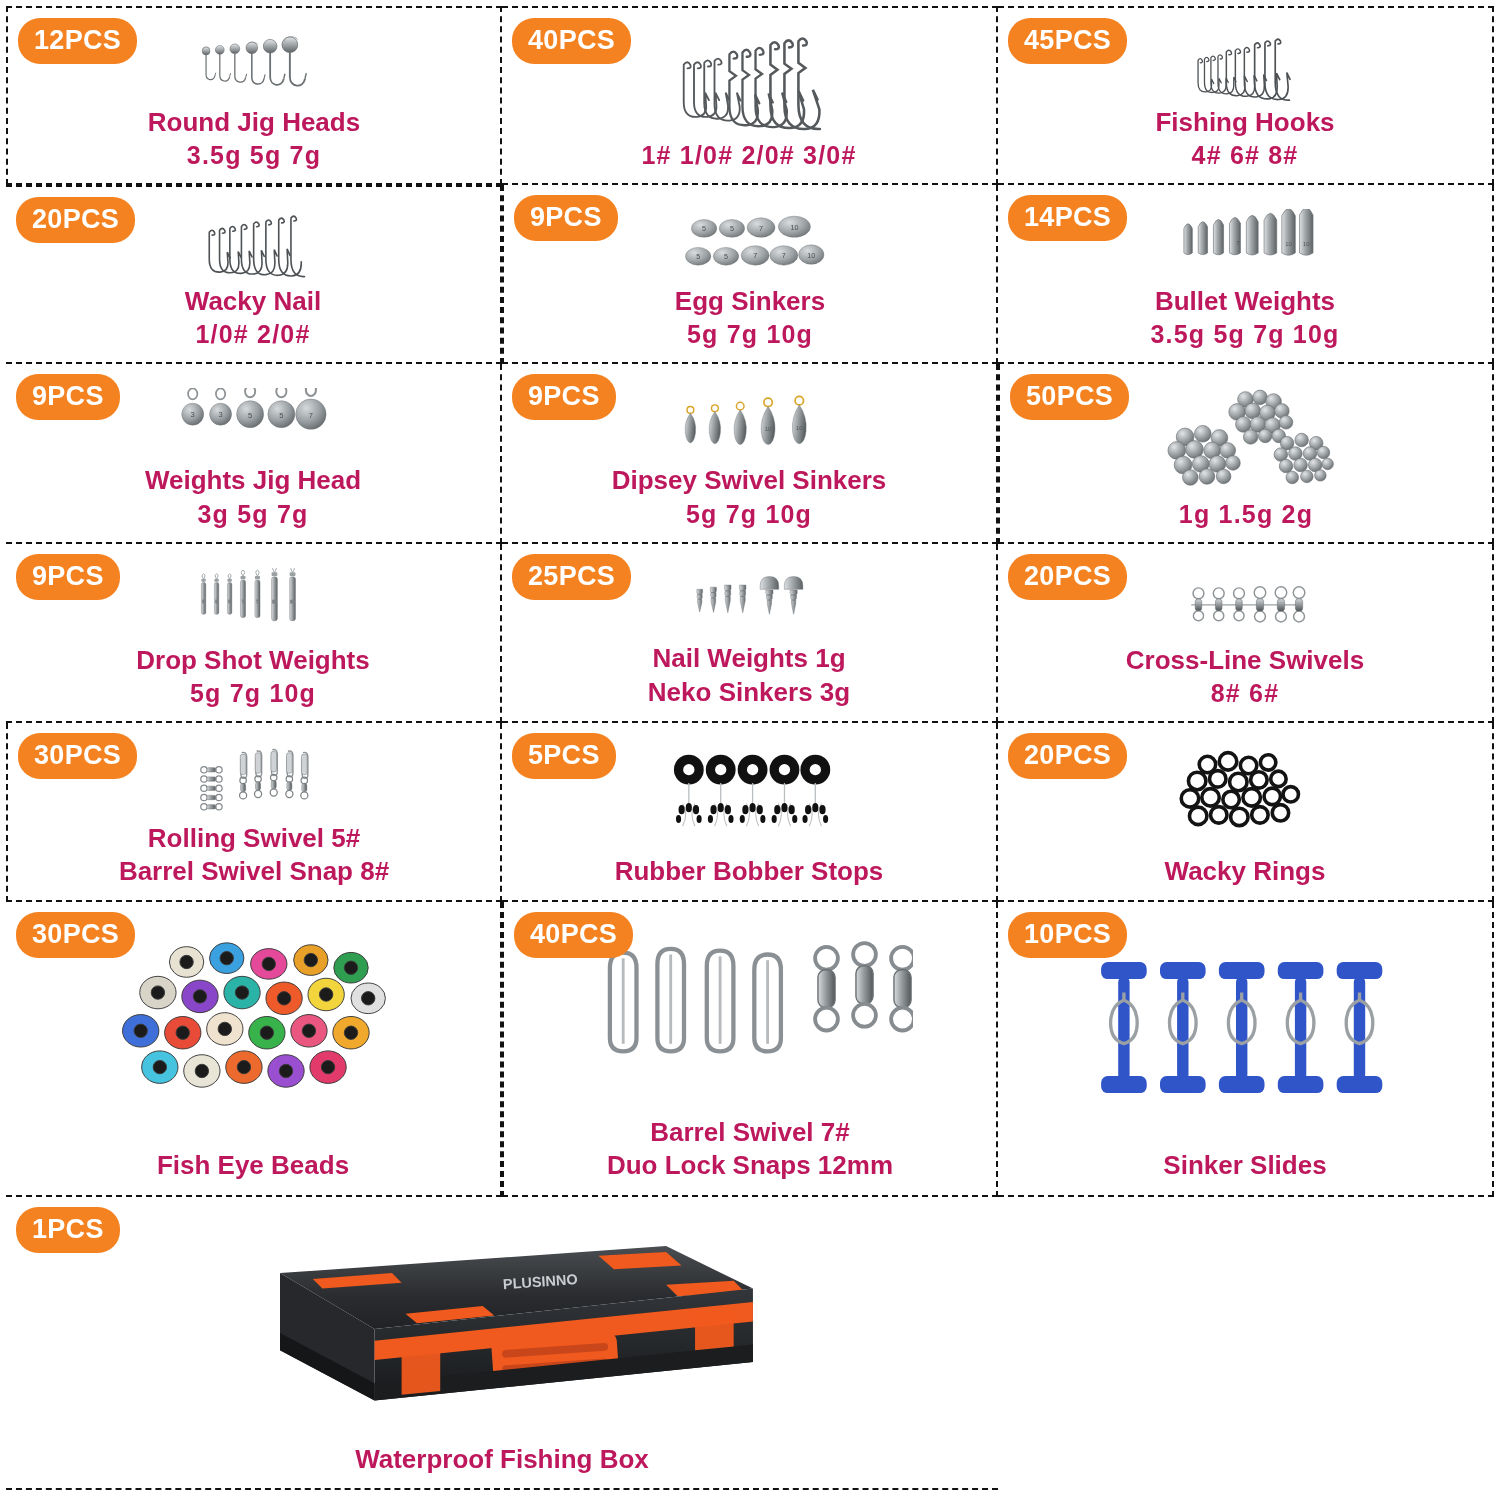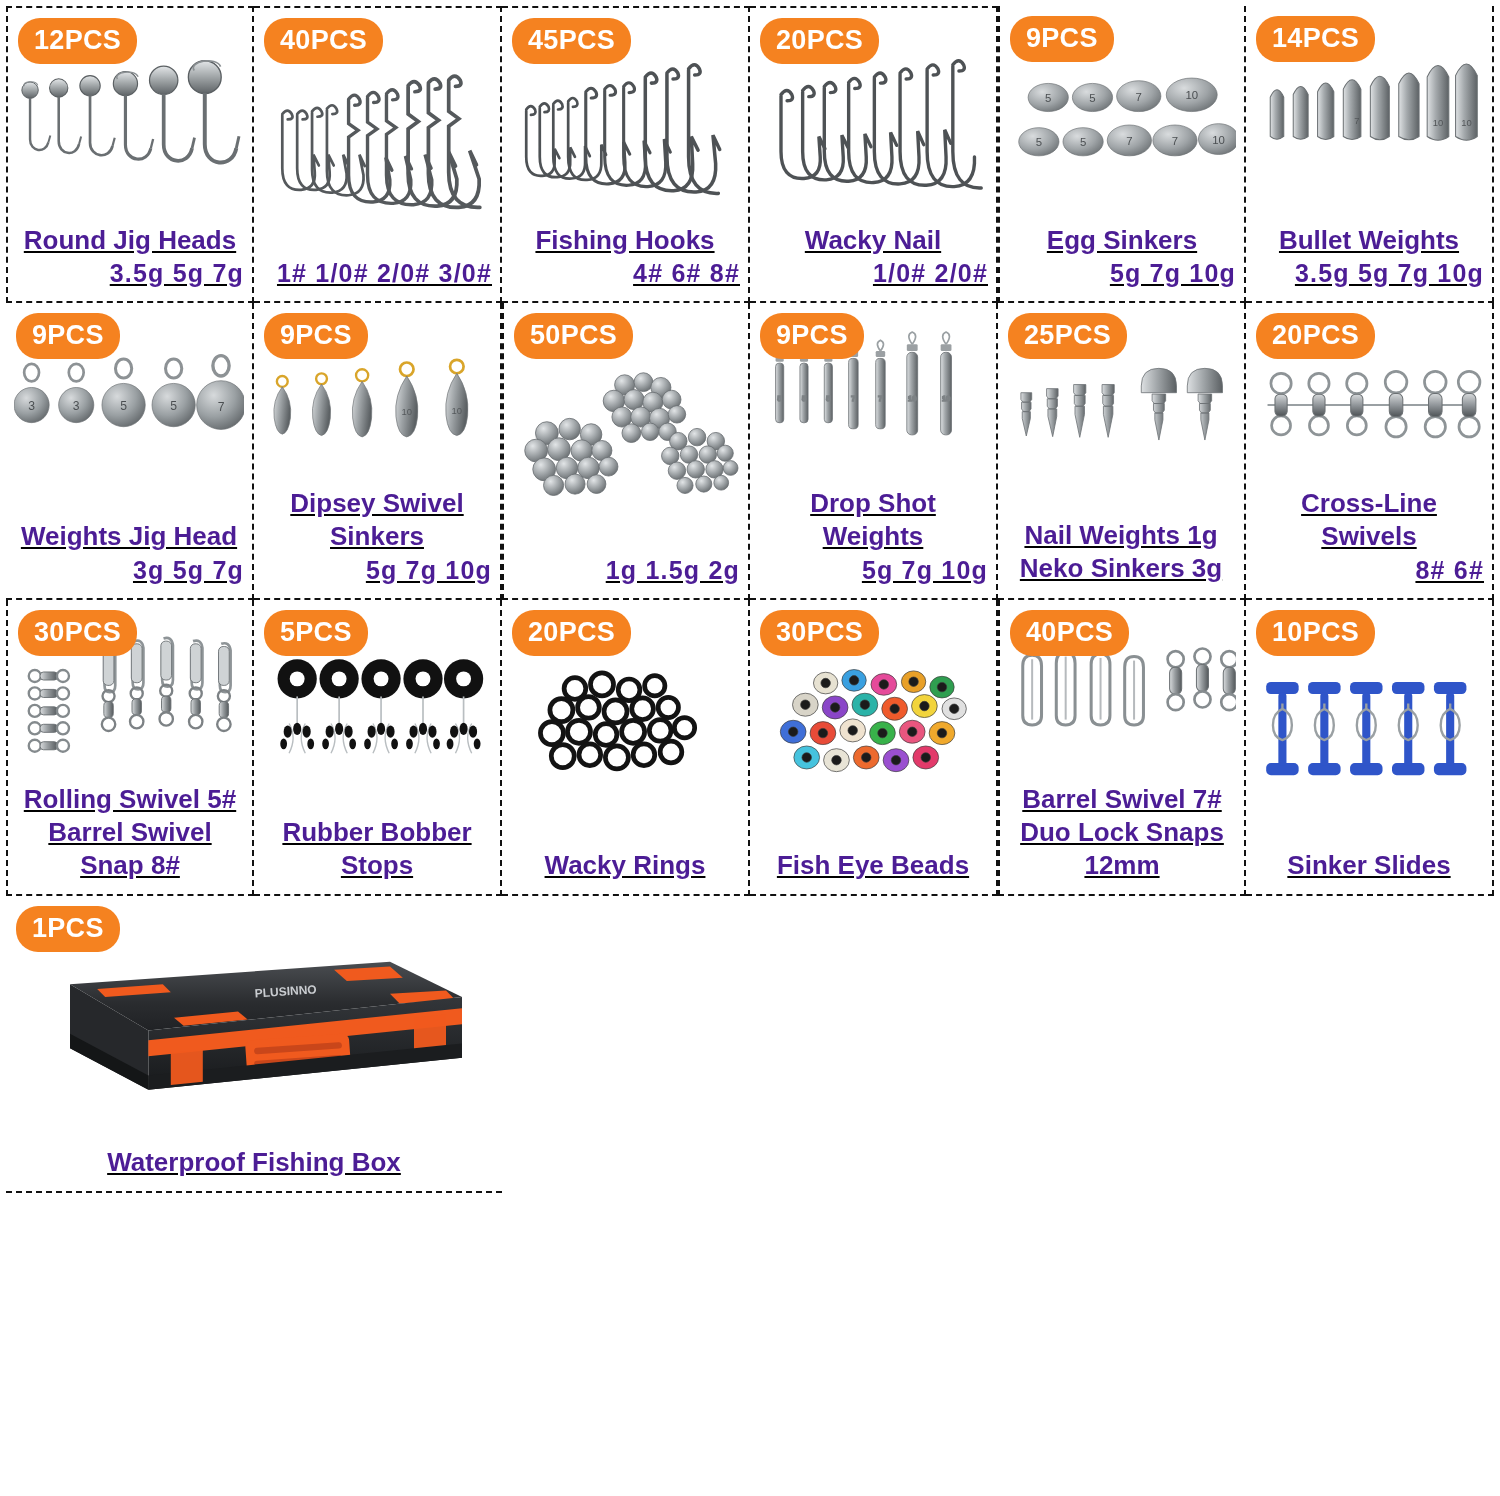--- a/index.html
+++ b/index.html
@@ -10,23 +10,22 @@
   }
   #page {
     width: 1500px; height: 1496px;
     position: relative;
     background: #ffffff;
     padding: 6px;
   }
   .grid {
     width: 100%; height: 100%;
     display: grid;
-    grid-template-columns: repeat(6, 1fr);
+    grid-template-columns: repeat(3, 1fr);
     grid-template-rows: repeat(5, 1fr);
-    text-decoration: underline;
   }
   .cell {
     position: relative;
     border-right: 2px dashed #111;
     border-bottom: 2px dashed #111;
     padding: 6px 8px 10px 8px;
     display: flex;
     flex-direction: column;
     overflow: hidden;
   }
@@ -55,32 +54,31 @@
     display: flex;
     align-items: center;
     justify-content: center;
     padding-top: 18px;
   }
   .art svg { display: block; max-width: 100%; max-height: 100%; }
 
   .caption {
     flex: 0 0 auto;
     text-align: center;
-    color: #4c1d95;
+    color: #be185d;
     font-size: 26px;
     font-weight: bold;
     line-height: 1.28;
     padding-bottom: 2px;
   }
   .caption .sub {
     display: block;
     font-size: 25px;
     font-weight: bold;
     letter-spacing: 1.2px;
-    text-align: right;
   }
   .caption .line2 { display: block; }
 
   
   .cell.span2 { grid-column: span 2; }
 </style>
 </head>
 <body>
 
 <div id="page">

